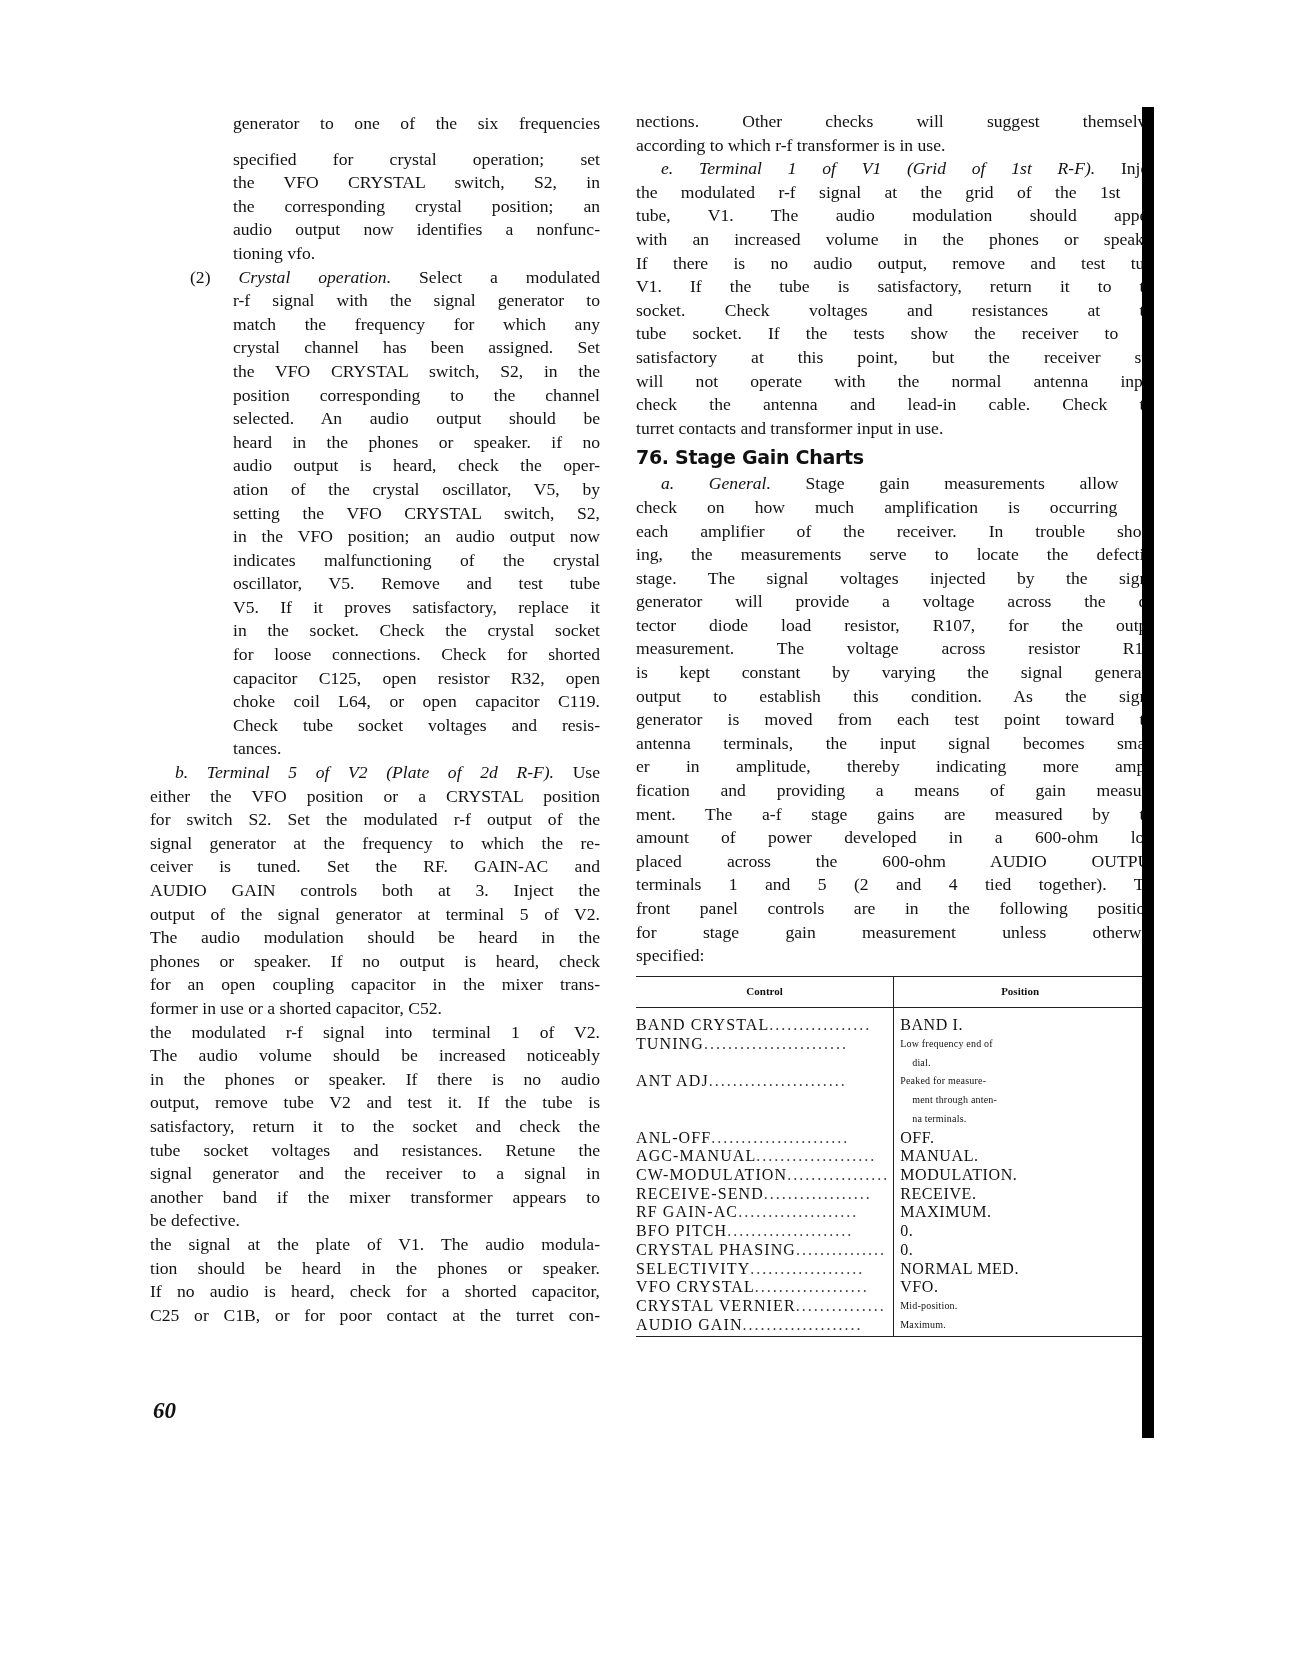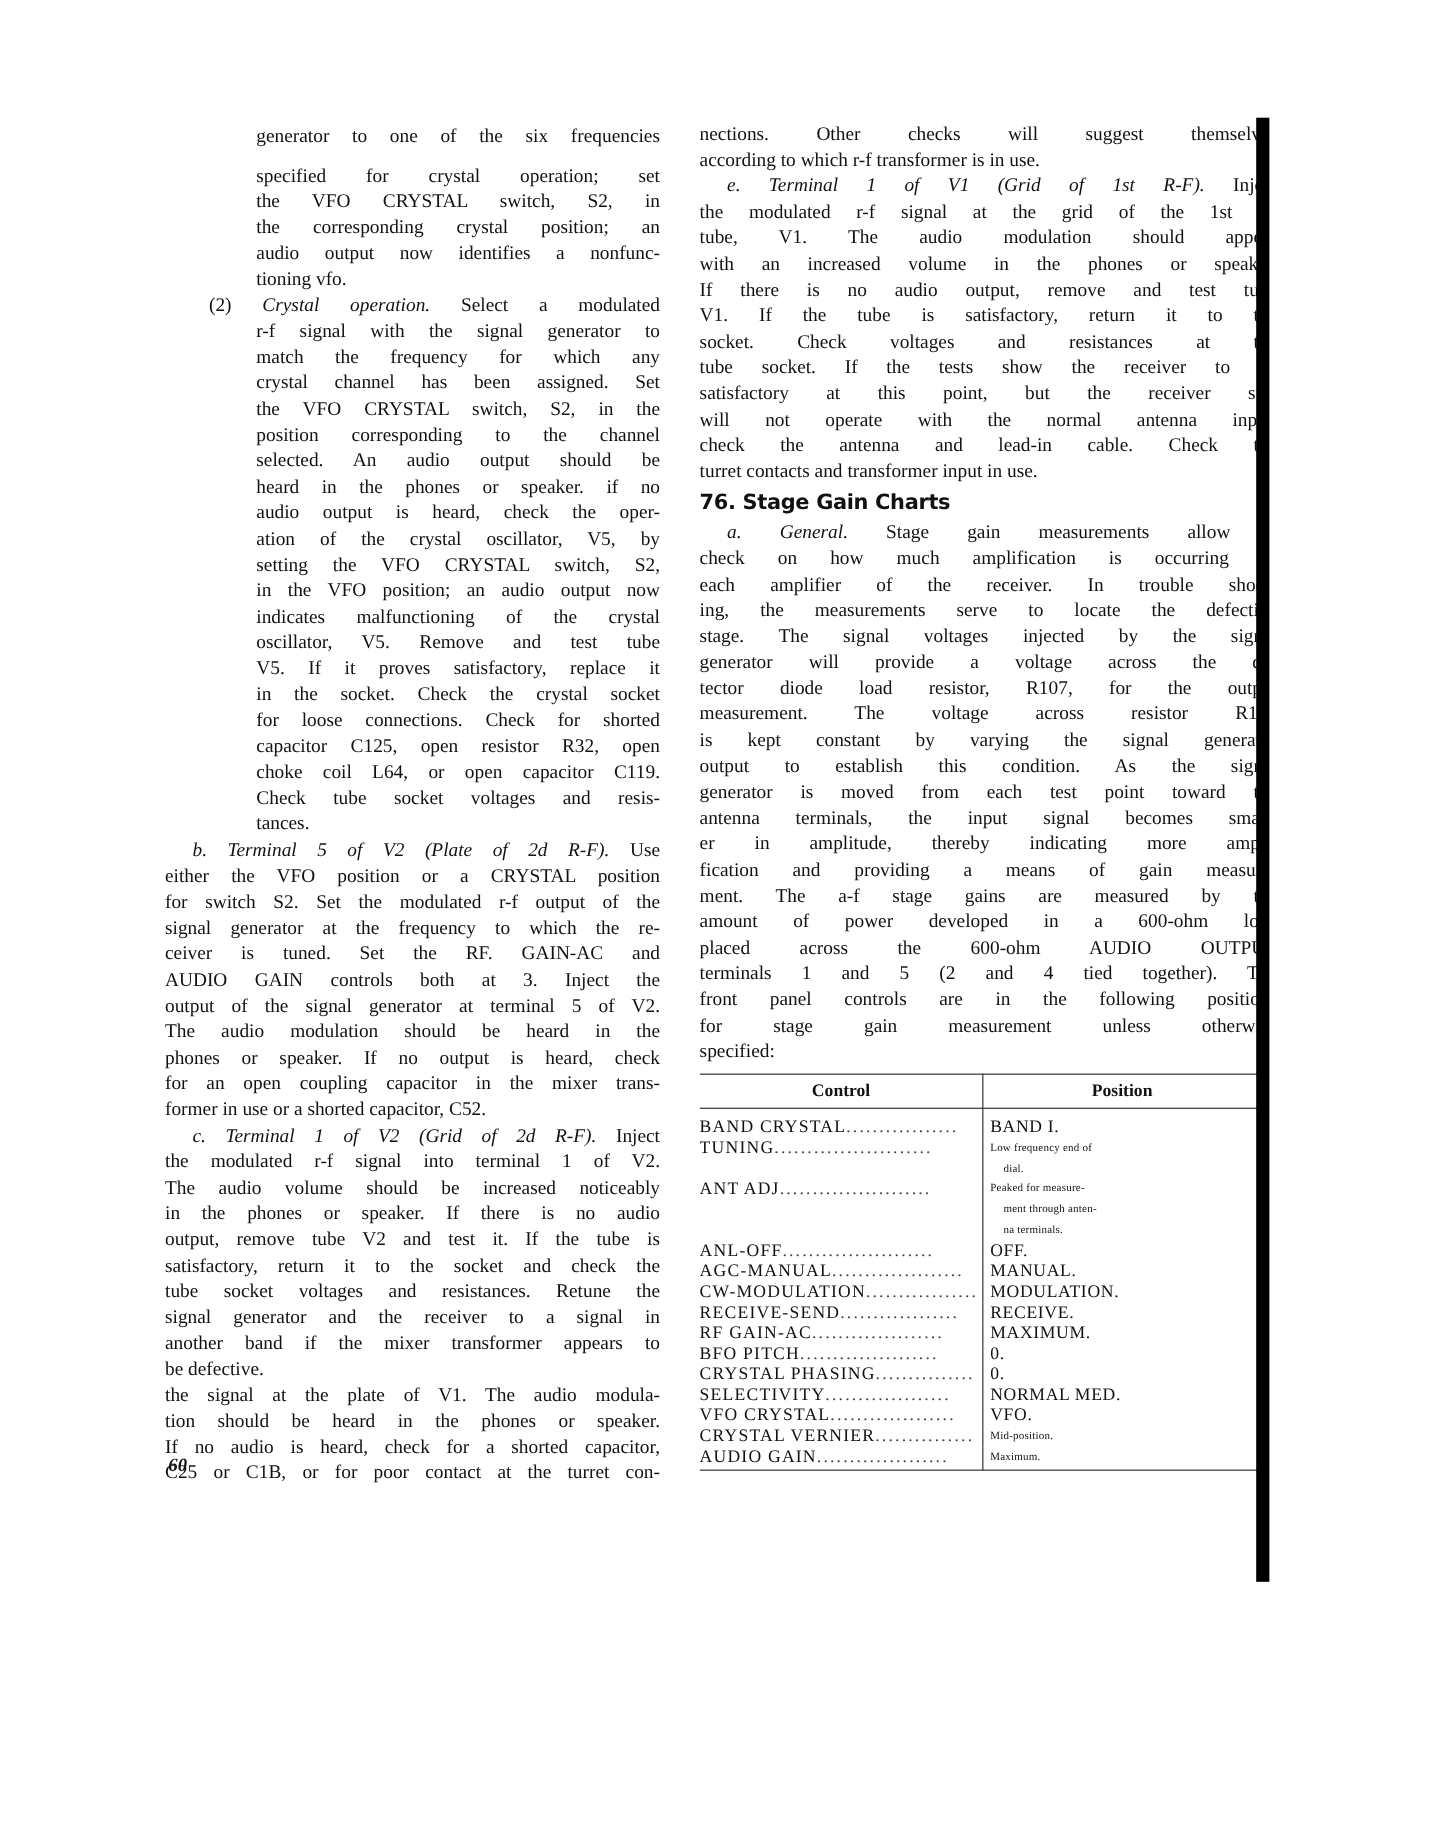--- a/index.html
+++ b/index.html
@@ -7,23 +7,23 @@
          font-family: "Liberation Serif", "DejaVu Serif", serif; color: #111; }
   .col { position: absolute; font-size: 17.6px; line-height: 23.6px; }
   .line { white-space: nowrap; display: block; height: 23.6px; text-align: justify; text-align-last: justify; }
   .line.last { text-align-last: left; }
   #left-col { left: 150px; top: 112px; width: 450px; }
   em, .it { font-style: italic; }
   .heading { font-family: "DejaVu Sans", "Liberation Sans", sans-serif; font-weight: bold;
              font-size: 19px; height: 32px; line-height: 34px; letter-spacing: -0.3px; }
   .right-clip { position: absolute; left: 636px; top: 0; width: 510px; height: 1672px; overflow: hidden; }
   #edge-bar { position: absolute; left: 1142px; top: 107px; width: 12px; height: 1331px; background: #000; }
-  #page-number { position: absolute; left: 153px; top: 1322px; font-weight: bold; font-style: italic; font-size: 17px; }
+  #page-number { position: absolute; left: 153px; top: 1398px; font-weight: bold; font-style: italic; font-size: 23px; }
   table.controls { border-collapse: collapse; width: 510px; margin-top: 8px; font-size: 16px; }
-  table.controls th { font-size: 16px; font-weight: bold; padding: 3px 0 4px 0; border-top: 1px solid #222; border-bottom: 1px solid #222; }
+  table.controls th { font-size: 11px; font-weight: bold; padding: 3px 0 4px 0; border-top: 1px solid #222; border-bottom: 1px solid #222; }
   table.controls td { padding: 0; line-height: 18.7px; vertical-align: top; }
   table.controls td.ctl { width: 250px; border-right: 1px solid #222; padding-right: 4px; letter-spacing: 1.1px; white-space: nowrap; overflow: hidden; }
   table.controls td.pos { padding-left: 6px; letter-spacing: 0.6px; }
   table.controls tr.first td { padding-top: 8px; }
   table.controls tr.lastrow td { border-bottom: 1px solid #222; padding-bottom: 2px; }
   .dots { color: #444; letter-spacing: 2px; }
   .pos-small { font-size: 10px; letter-spacing: 0.2px; }
 </style>
 </head>
 <body>
@@ -60,21 +60,20 @@
     <span class="line"><span>either the VFO position or a CRYSTAL position</span></span>
     <span class="line"><span>for switch S2. Set the modulated r-f output of the</span></span>
     <span class="line"><span>signal generator at the frequency to which the re-</span></span>
     <span class="line"><span>ceiver is tuned. Set the RF. GAIN-AC and</span></span>
     <span class="line"><span>AUDIO GAIN controls both at 3. Inject the</span></span>
     <span class="line"><span>output of the signal generator at terminal 5 of V2.</span></span>
     <span class="line"><span>The audio modulation should be heard in the</span></span>
     <span class="line"><span>phones or speaker. If no output is heard, check</span></span>
     <span class="line"><span>for an open coupling capacitor in the mixer trans-</span></span>
     <span class="line last"><span>former in use or a shorted capacitor, C52.</span></span>
-    <span class="line" style="padding-left: 25px;"><em>c. Terminal 1 of V2 (Grid of 2d R-F).</em><span> Inject</span></span>
     <span class="line"><span>the modulated r-f signal into terminal 1 of V2.</span></span>
     <span class="line"><span>The audio volume should be increased noticeably</span></span>
     <span class="line"><span>in the phones or speaker. If there is no audio</span></span>
     <span class="line"><span>output, remove tube V2 and test it. If the tube is</span></span>
     <span class="line"><span>satisfactory, return it to the socket and check the</span></span>
     <span class="line"><span>tube socket voltages and resistances. Retune the</span></span>
     <span class="line"><span>signal generator and the receiver to a signal in</span></span>
     <span class="line"><span>another band if the mixer transformer appears to</span></span>
     <span class="line last"><span>be defective.</span></span>
     <span class="line"><span>the signal at the plate of V1. The audio modula-</span></span>

